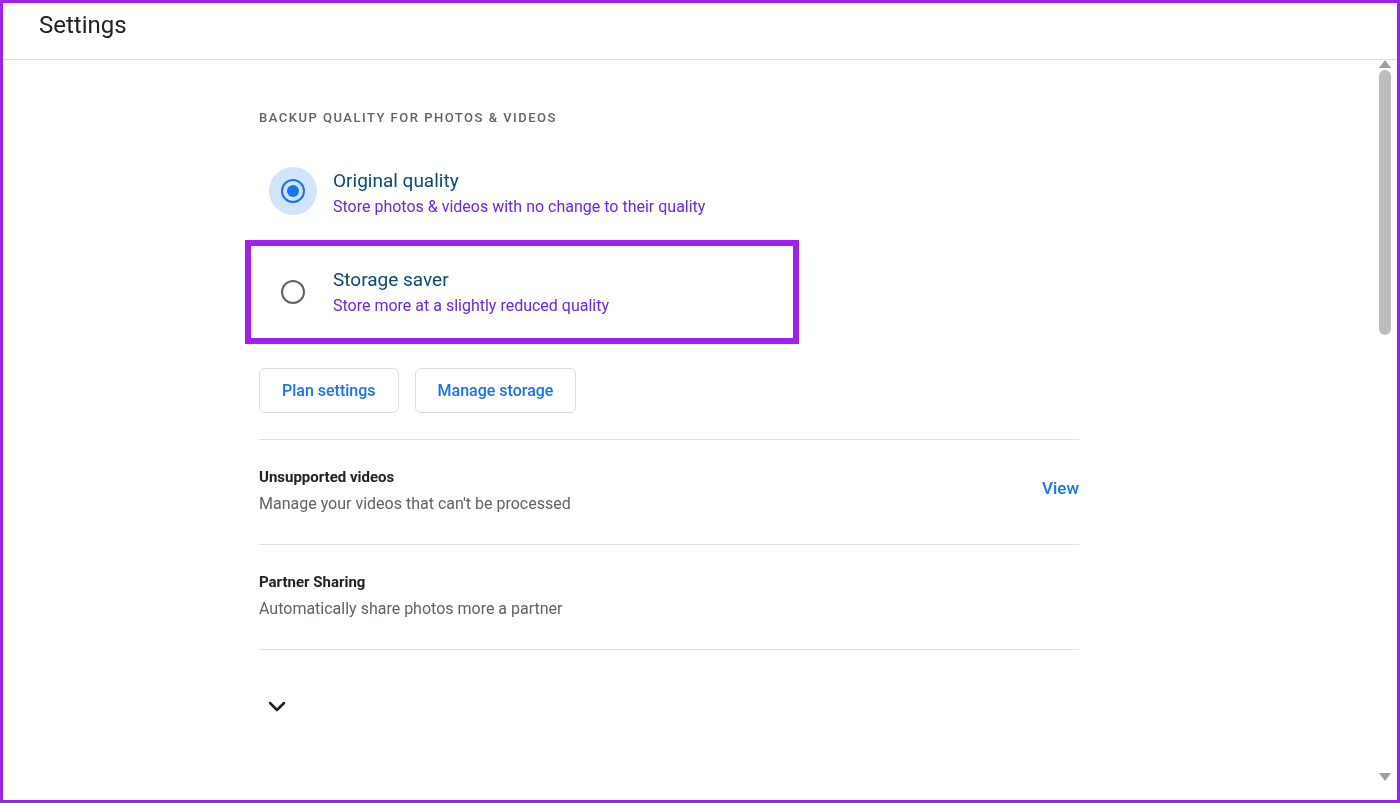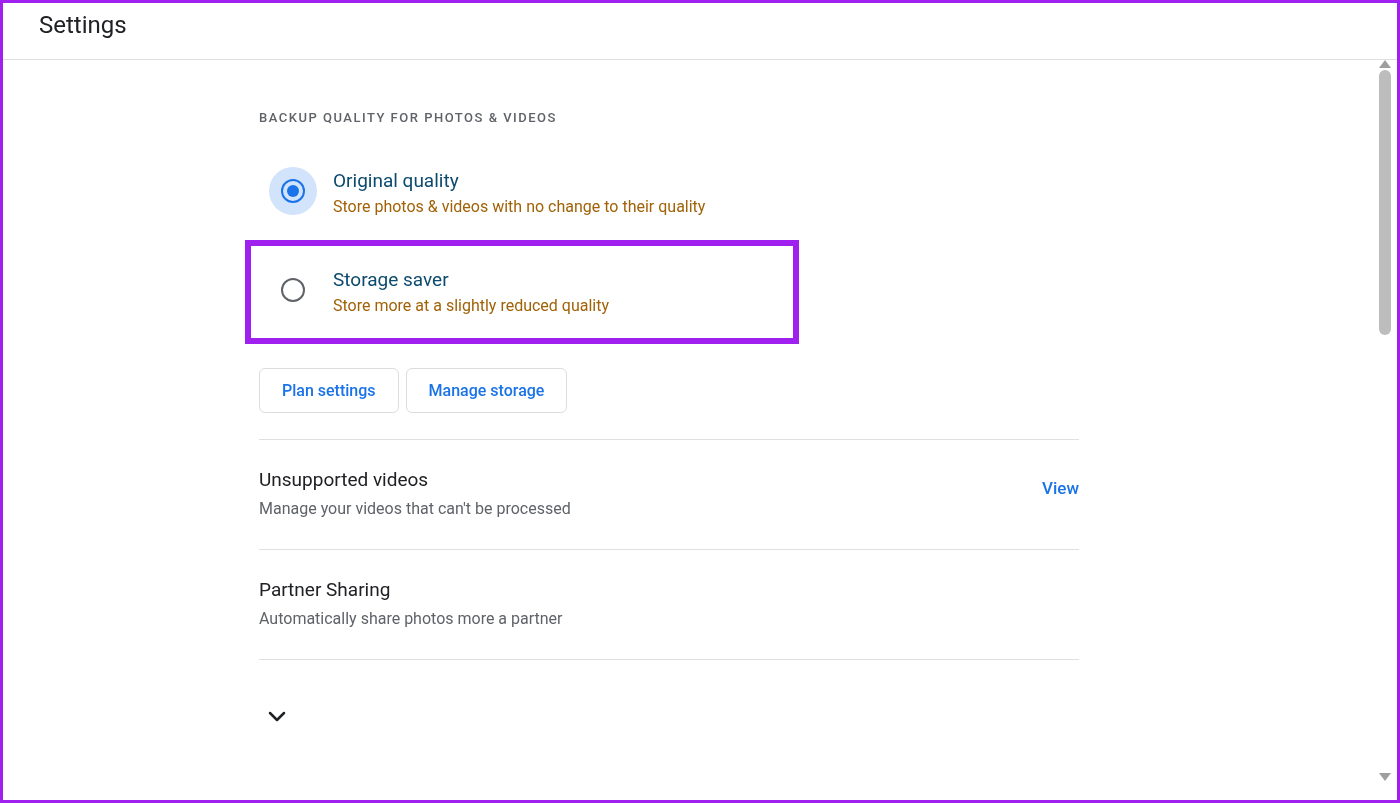--- a/index.html
+++ b/index.html
@@ -71,20 +71,21 @@
       padding: 14px 10px 14px 10px;
       cursor: pointer;
     }
     .radio-option.highlight {
       border: 6px solid #a020f0;
       margin-left: -14px;
       margin-right: 280px;
       padding: 20px 10px 20px 18px;
       margin-top: 8px;
       margin-bottom: 8px;
+      align-items: center;
     }
     .radio-circle-wrap {
       width: 48px;
       height: 48px;
       border-radius: 50%;
       display: flex;
       align-items: center;
       justify-content: center;
       flex-shrink: 0;
       margin-right: 16px;
@@ -106,26 +107,26 @@
     }
     .radio-text { padding-top: 2px; }
     .radio-title {
       font-size: 19px;
       color: #0c4a6e;
       font-weight: 400;
       margin-bottom: 4px;
     }
     .radio-desc {
       font-size: 16px;
-      color: #a16207;
+      color: #6d28d9;
       line-height: 1.4;
     }
     .button-row {
       display: flex;
-      gap: 7px;
+      gap: 16px;
       margin-top: 24px;
       margin-bottom: 26px;
     }
     .outline-btn {
       border: 1px solid #dadce0;
       border-radius: 6px;
       background: #fff;
       color: #1a73e8;
       font-size: 16px;
       font-weight: 500;
@@ -134,22 +135,22 @@
       font-family: inherit;
     }
     .section-row {
       border-top: 1px solid #e0e0e0;
       padding: 28px 0 28px 0;
       display: flex;
       justify-content: space-between;
       align-items: flex-start;
     }
     .section-text h3 {
-      font-size: 19px;
-      font-weight: 400;
+      font-size: 15px;
+      font-weight: 700;
       color: #202124;
       margin-bottom: 6px;
     }
     .section-text p {
       font-size: 16px;
       color: #5f6368;
       line-height: 1.5;
       max-width: 600px;
     }
     .section-action {

